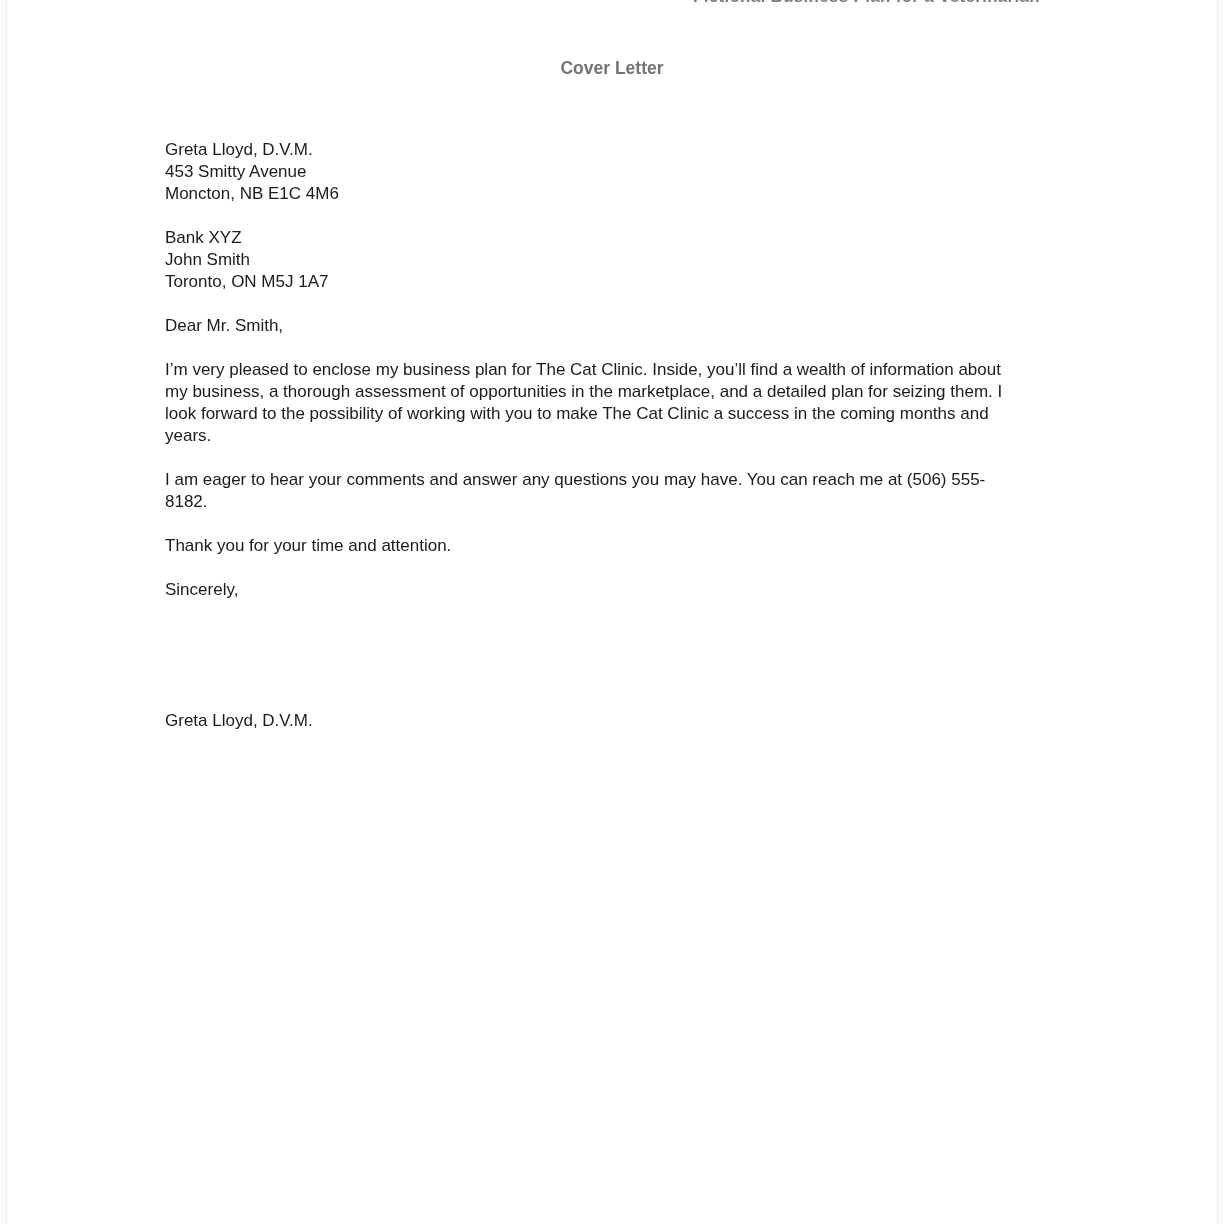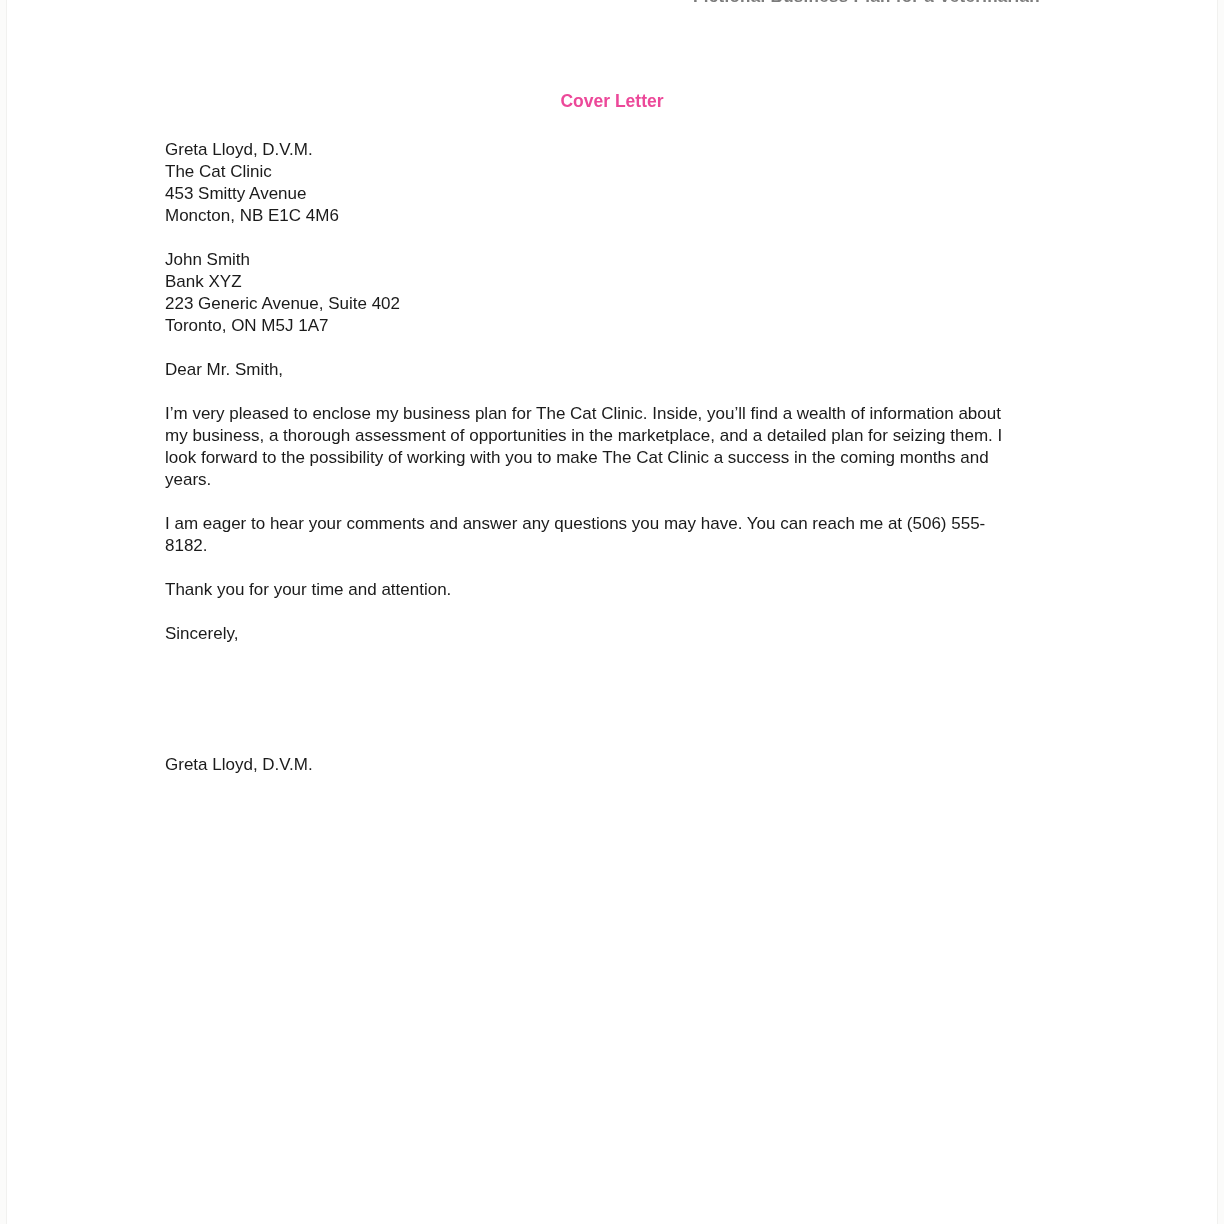--- a/index.html
+++ b/index.html
@@ -39,27 +39,27 @@
     top: -13px;
     right: 184px;
     font-weight: 700;
     font-size: 17px;
     color: #7c7c7c;
     letter-spacing: 0.3px;
     white-space: nowrap;
   }
   .letter-title {
     position: absolute;
-    top: 91px;
+    top: 58px;
     left: 0;
     width: 100%;
     text-align: center;
     font-weight: 700;
     font-size: 17.5px;
-    color: #ec4899;
+    color: #737373;
   }
   .letter-body {
     position: absolute;
     left: 165px;
     top: 139px;
     width: 848px;
     line-height: 22px;
   }
   .block { margin: 0 0 22px 0; }
   .line { white-space: nowrap; }
@@ -75,30 +75,28 @@
   <div class="edge-band right"></div>
 
   <div class="running-header">Fictional Business Plan for a Veterinarian</div>
 
   <div class="letter-title">Cover Letter</div>
 
   <div class="letter-body">
 
     <div class="block">
       <div class="line">Greta Lloyd, D.V.M.</div>
-      <div class="line">The Cat Clinic</div>
       <div class="line">453 Smitty Avenue</div>
       <div class="line">Moncton, NB E1C 4M6</div>
     </div>
 
 
     <div class="block">
+      <div class="line">Bank XYZ</div>
       <div class="line">John Smith</div>
-      <div class="line">Bank XYZ</div>
-      <div class="line">223 Generic Avenue, Suite 402</div>
       <div class="line">Toronto, ON M5J 1A7</div>
     </div>
 
     <div class="block">
       <div class="line">Dear Mr. Smith,</div>
     </div>
 
     <p class="paragraph">I’m very pleased to enclose my business plan for The Cat Clinic. Inside, you’ll find a wealth of information about my business, a thorough assessment of opportunities in the marketplace, and a detailed plan for seizing them. I look forward to the possibility of working with you to make The Cat Clinic a success in the coming months and years.</p>
     <p class="paragraph">I am eager to hear your comments and answer any questions you may have. You can reach me at (506) 555-8182.</p>
     <p class="paragraph">Thank you for your time and attention.</p>

